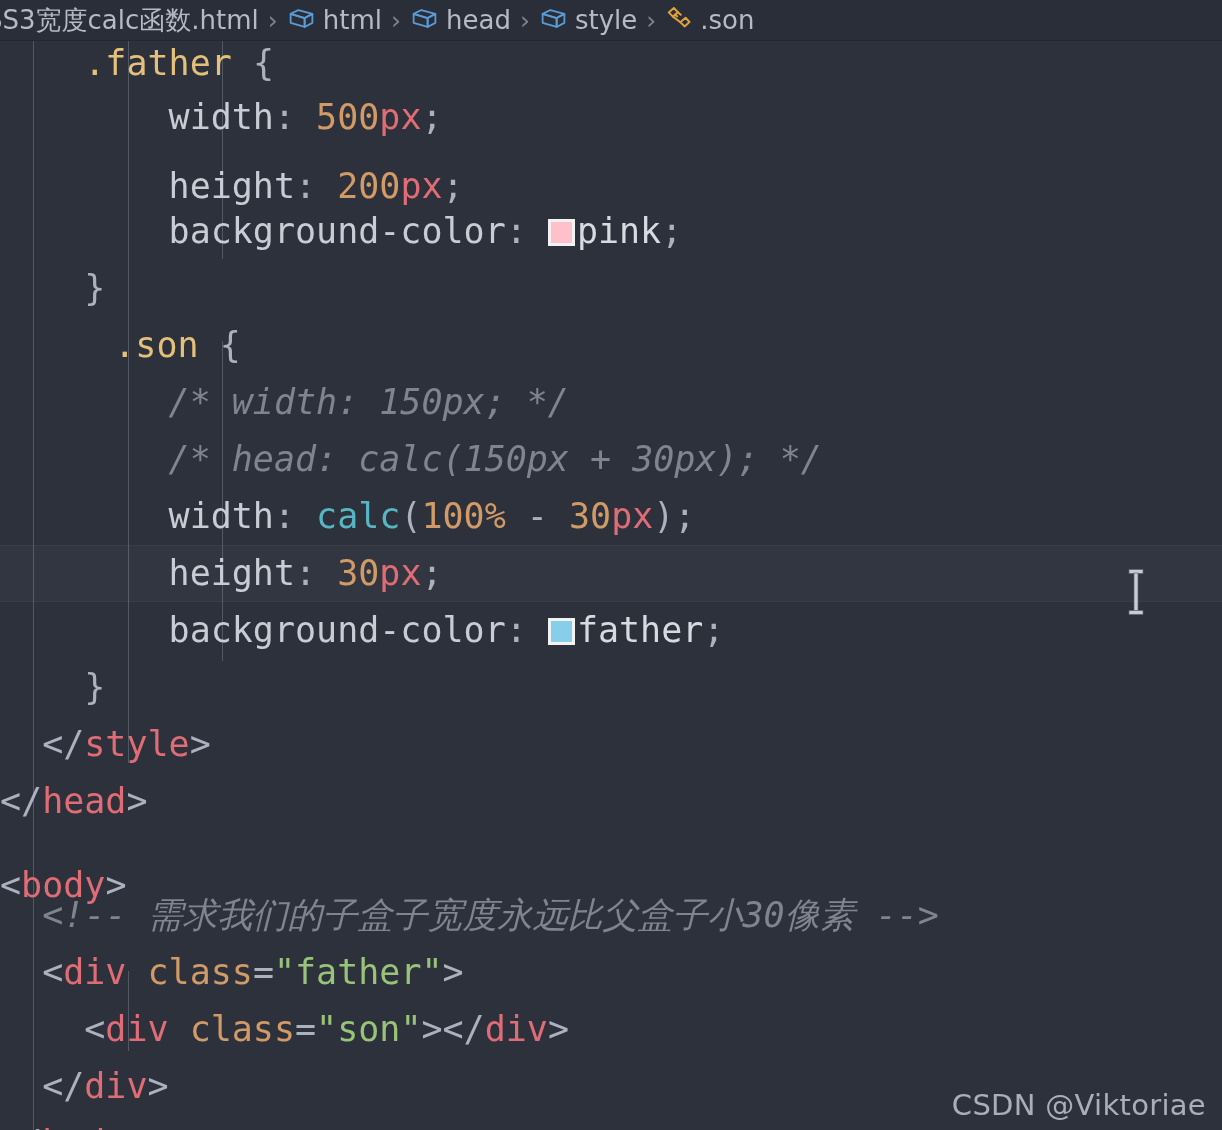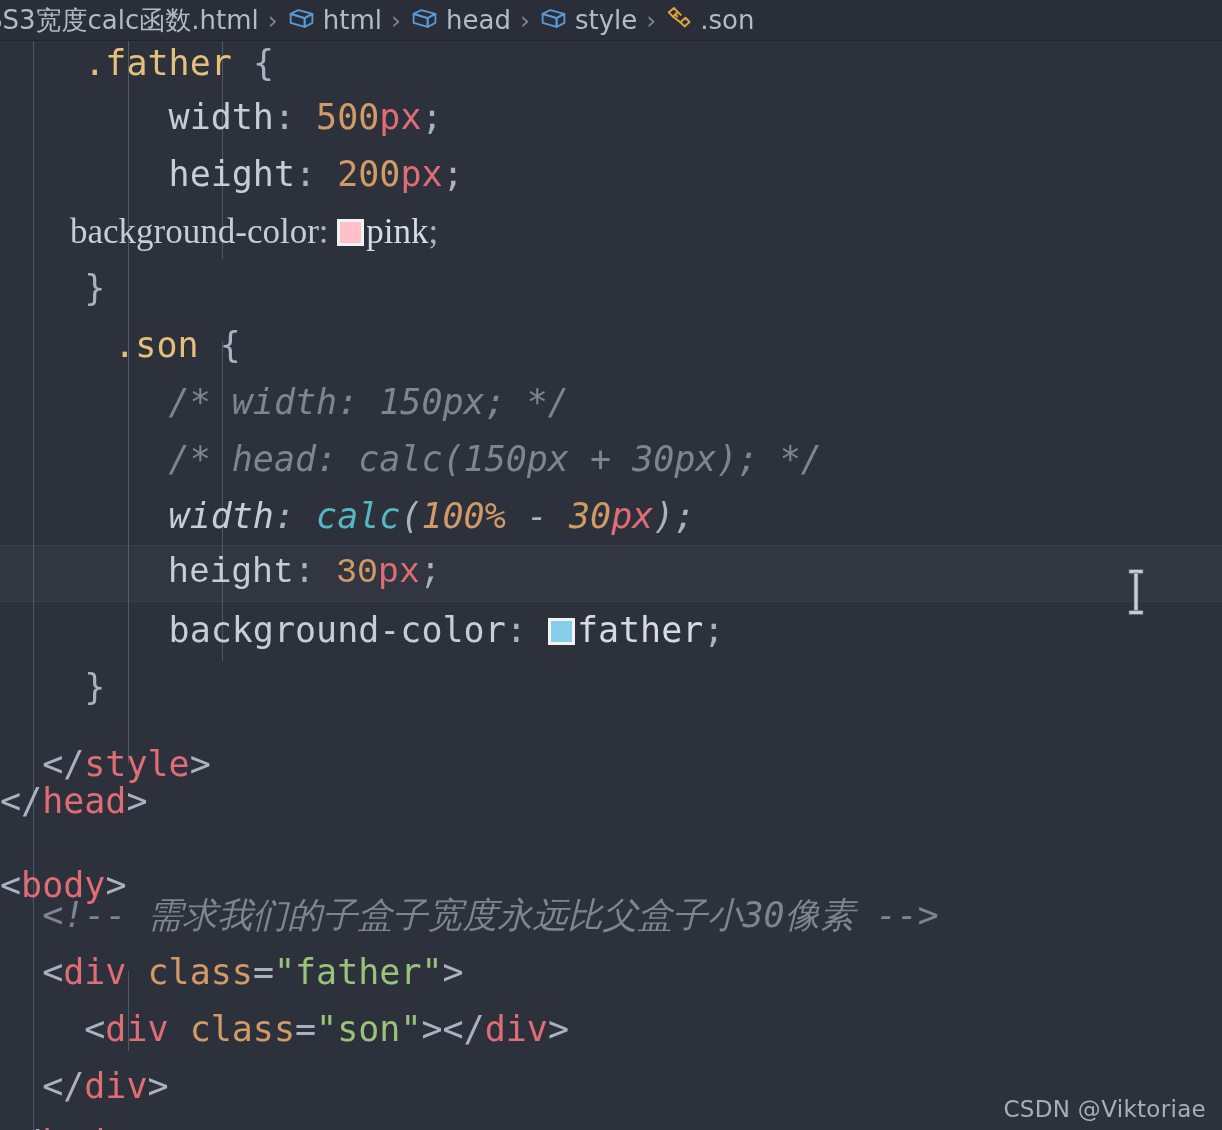--- a/index.html
+++ b/index.html
@@ -117,21 +117,21 @@
     margin-right: 2px;
   }
   .swatch-inner { display: block; width: 100%; height: 100%; }
 
   
   #watermark {
     position: absolute;
     right: 16px;
     bottom: 8px;
     font-family: "DejaVu Sans", "Liberation Sans", sans-serif;
-    font-size: 23px;
+    font-size: 29px;
     color: #a9aeb8;
     letter-spacing: 0.3px;
   }
 
   
   #mouse-cursor {
     position: absolute;
     left: 1128px;
     top: 528px;
     width: 16px;
@@ -198,31 +198,31 @@
       <div class="guide" style="left: 33px; top: 0px; height: 1089px;"></div>
       <div class="guide" style="left: 128px; top: 0px; height: 722px;"></div>
       <div class="guide" style="left: 222px; top: 0px; height: 218px;"></div>
       <div class="guide" style="left: 222px; top: 300px; height: 320px;"></div>
       <div class="guide" style="left: 128px; top: 930px; height: 80px;"></div>
     </div>
   <div id="current-line-highlight" style="top: 504px;"></div>
   <div id="code-lines">
       <div class="code-line" style="top: -6px;"><span class="t-sel">    .father </span><span class="t-punc">{</span></div>
       <div class="code-line" style="top: 48px;"><span class="t-prop">        width</span><span class="t-punc">: </span><span class="t-num">500</span><span class="t-unit">px</span><span class="t-punc">;</span></div>
-      <div class="code-line" style="top: 105px;"><span class="t-prop">        height</span><span class="t-punc">: </span><span class="t-num">200</span><span class="t-unit">px</span><span class="t-punc">;</span></div>
-      <div class="code-line" style="top: 162px; font-family: Liberation Serif, serif;"><span class="t-prop">        background-color</span><span class="t-punc">: </span><span class="swatch"><span class="swatch-inner" style="background: rgb(255, 192, 203);"></span></span><span class="t-val">pink</span><span class="t-punc">;</span></div>
+      <div class="code-line" style="top: 117px;"><span class="t-prop">        height</span><span class="t-punc">: </span><span class="t-num">200</span><span class="t-unit">px</span><span class="t-punc">;</span></div>
+      <div class="code-line" style="top: 162px;"><span class="t-prop">        background-color</span><span class="t-punc">: </span><span class="swatch"><span class="swatch-inner" style="background: rgb(255, 192, 203);"></span></span><span class="t-val">pink</span><span class="t-punc">;</span></div>
       <div class="code-line" style="top: 219px;"><span class="t-punc">    }</span></div>
       <div class="code-line" style="top: 276px; margin-left: 30px;"><span class="t-sel">    .son </span><span class="t-punc">{</span></div>
       <div class="code-line" style="top: 333px;"><span class="t-comment">        /* width: 150px; */</span></div>
       <div class="code-line" style="top: 390px;"><span class="t-comment">        /* head: calc(150px + 30px); */</span></div>
-      <div class="code-line" style="top: 447px; font-style: italic;"><span class="t-prop">        width</span><span class="t-punc">: </span><span class="t-fn">calc</span><span class="t-punc">(</span><span class="t-num">100%</span><span class="t-punc"> - </span><span class="t-num">30</span><span class="t-unit">px</span><span class="t-punc">);</span></div>
-      <div class="code-line" style="top: 504px; font-family: Liberation Mono, monospace;"><span class="t-prop">        height</span><span class="t-punc">: </span><span class="t-num">30</span><span class="t-unit">px</span><span class="t-punc">;</span></div>
+      <div class="code-line" style="top: 447px;"><span class="t-prop">        width</span><span class="t-punc">: </span><span class="t-fn">calc</span><span class="t-punc">(</span><span class="t-num">100%</span><span class="t-punc"> - </span><span class="t-num">30</span><span class="t-unit">px</span><span class="t-punc">);</span></div>
+      <div class="code-line" style="top: 504px;"><span class="t-prop">        height</span><span class="t-punc">: </span><span class="t-num">30</span><span class="t-unit">px</span><span class="t-punc">;</span></div>
       <div class="code-line" style="top: 561px;"><span class="t-prop">        background-color</span><span class="t-punc">: </span><span class="swatch"><span class="swatch-inner" style="background: rgb(135, 206, 235);"></span></span><span class="t-val">father</span><span class="t-punc">;</span></div>
       <div class="code-line" style="top: 618px;"><span class="t-punc">    }</span></div>
-      <div class="code-line" style="top: 675px; margin-top: 20px;"><span class="t-bracket">  &lt;/</span><span class="t-tag">style</span><span class="t-bracket">&gt;</span></div>
+      <div class="code-line" style="top: 675px;"><span class="t-bracket">  &lt;/</span><span class="t-tag">style</span><span class="t-bracket">&gt;</span></div>
       <div class="code-line" style="top: 732px;"><span class="t-bracket">&lt;/</span><span class="t-tag">head</span><span class="t-bracket">&gt;</span></div>
       <div class="code-line" style="top: 789px; margin-top: 27px;"><span class="t-bracket">&lt;</span><span class="t-tag">body</span><span class="t-bracket">&gt;</span></div>
       <div class="code-line" style="top: 846px;"><span class="t-comment">  &lt;!-- 需求我们的子盒子宽度永远比父盒子小30像素 --&gt;</span></div>
       <div class="code-line" style="top: 903px;"><span class="t-bracket">  &lt;</span><span class="t-tag">div</span><span class="t-bracket"> </span><span class="t-attr">class</span><span class="t-eq">=</span><span class="t-string">"father"</span><span class="t-bracket">&gt;</span></div>
       <div class="code-line" style="top: 960px;"><span class="t-bracket">    &lt;</span><span class="t-tag">div</span><span class="t-bracket"> </span><span class="t-attr">class</span><span class="t-eq">=</span><span class="t-string">"son"</span><span class="t-bracket">&gt;&lt;/</span><span class="t-tag">div</span><span class="t-bracket">&gt;</span></div>
       <div class="code-line" style="top: 1017px;"><span class="t-bracket">  &lt;/</span><span class="t-tag">div</span><span class="t-bracket">&gt;</span></div>
       <div class="code-line" style="top: 1074px;"><span class="t-bracket">&lt;/</span><span class="t-tag">body</span><span class="t-bracket">&gt;</span></div>
     </div>
 
   <svg id="mouse-cursor" viewBox="0 0 16 46" xmlns="http://www.w3.org/2000/svg">

